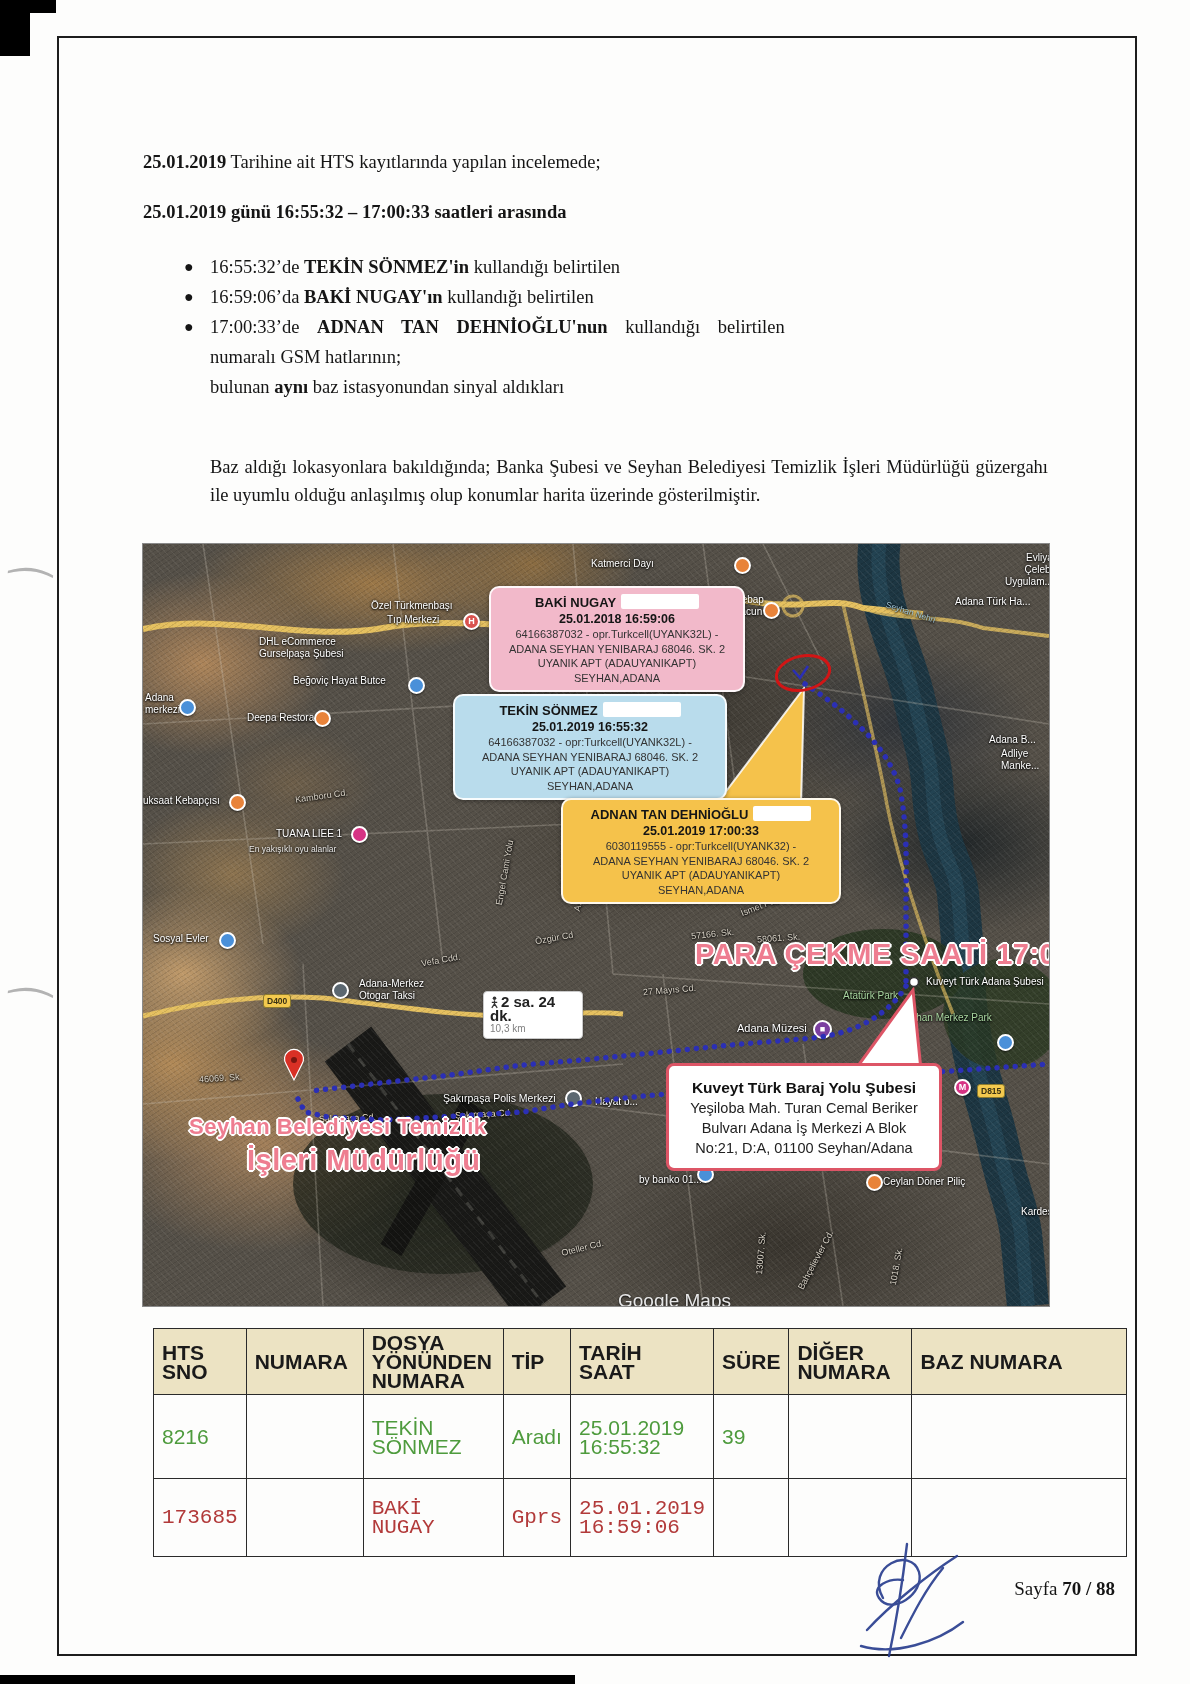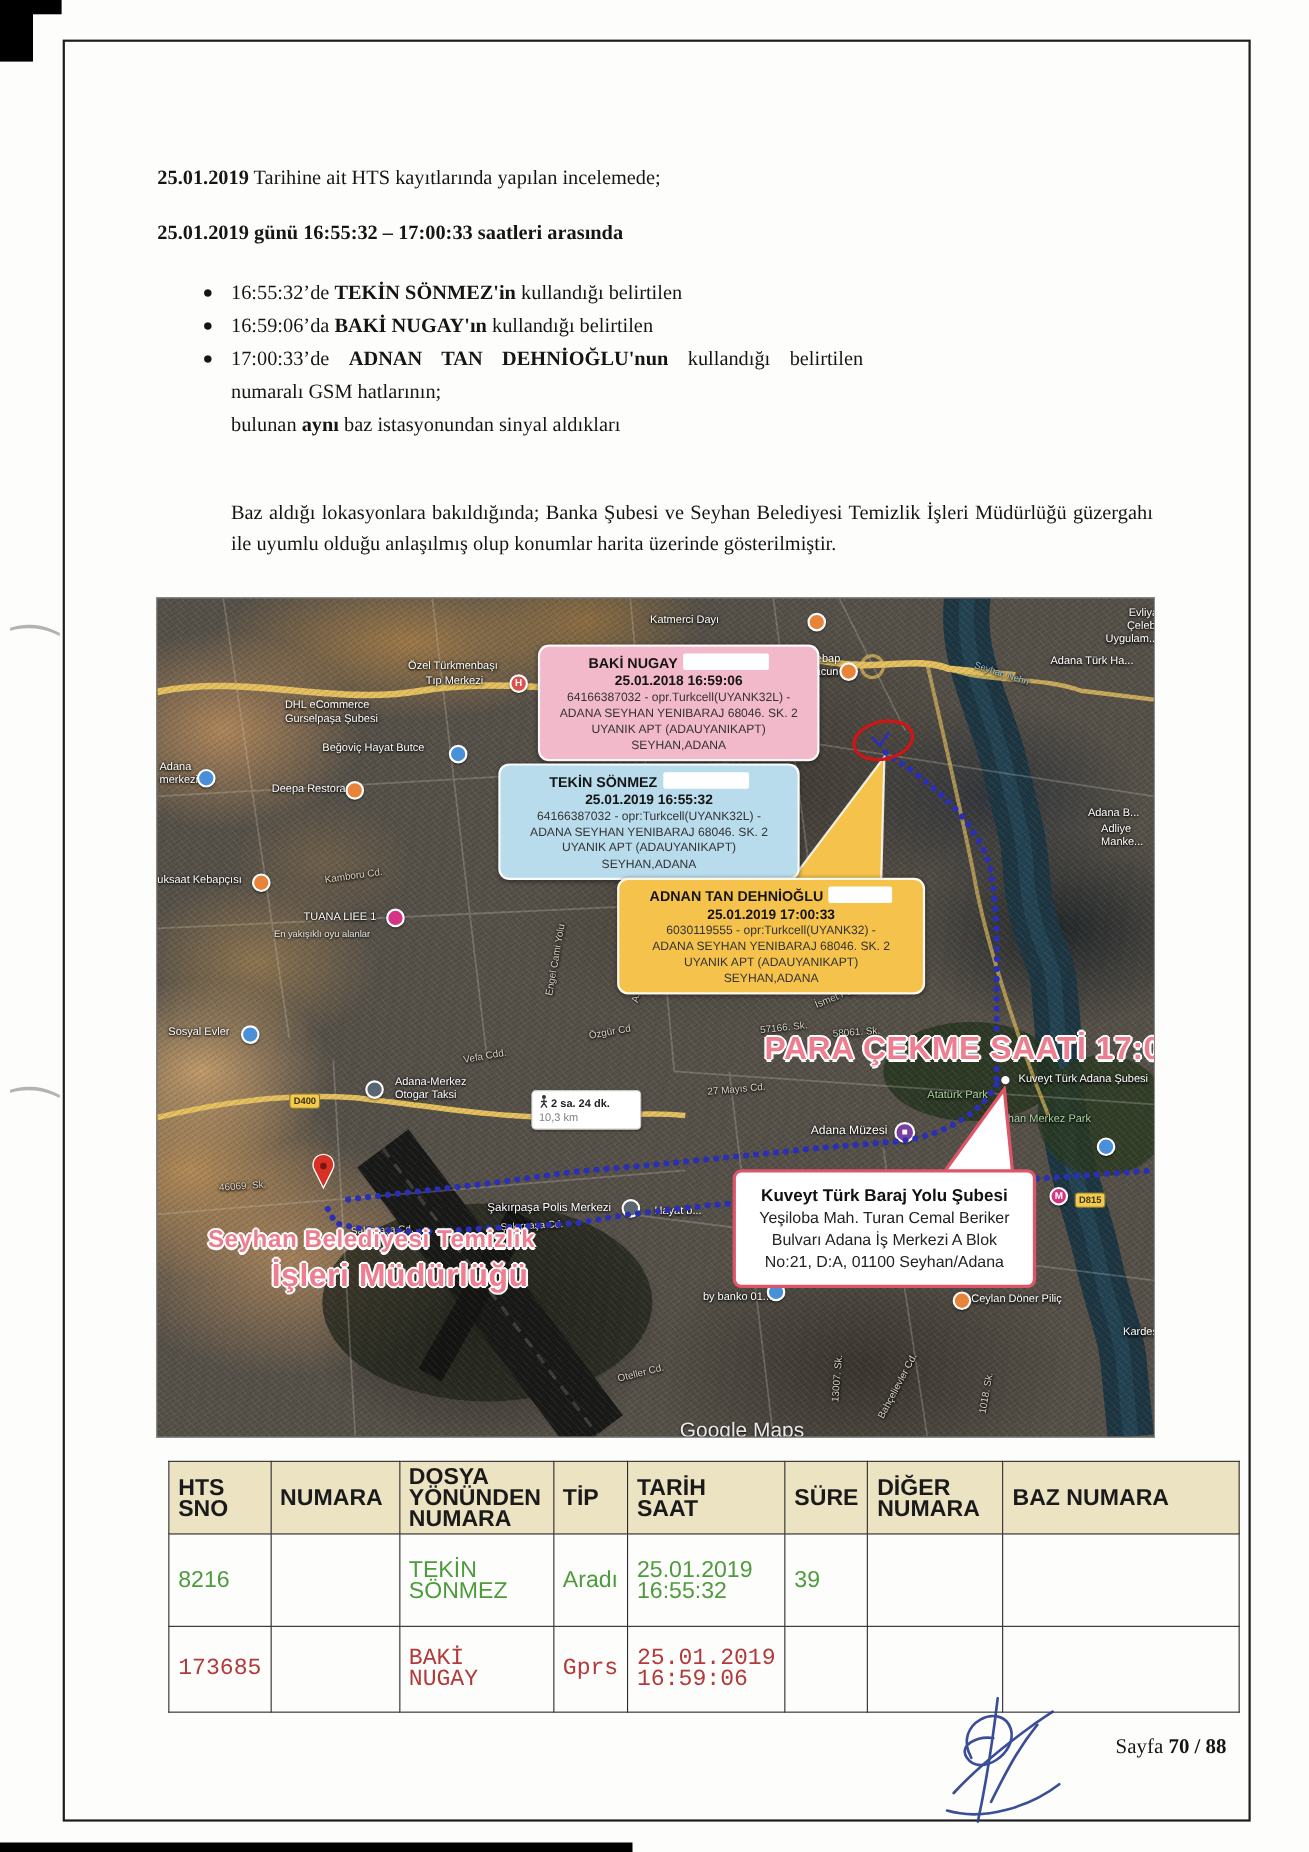--- a/index.html
+++ b/index.html
@@ -70,21 +70,21 @@
   .bigpink{position:absolute;z-index:4;font-weight:bold;color:#ee7d90;letter-spacing:0.5px;
     font-family:"Liberation Sans",sans-serif;white-space:nowrap;
     text-shadow:-2px 0 #fff,2px 0 #fff,0 -2px #fff,0 2px #fff,-1px -1px #fff,1px 1px #fff,-1px 1px #fff,1px -1px #fff;}
   #kuveyt-callout{position:absolute;left:523px;top:519px;width:262px;z-index:5;background:#fff;
       border:3px solid #dd5566;border-radius:8px;text-align:center;padding:12px 4px 10px;
       font-family:"Liberation Sans",sans-serif;}
   #kuveyt-callout .t{font-weight:bold;font-size:15.5px;line-height:20px;color:#111;}
   #kuveyt-callout .l{font-size:14.5px;line-height:20px;color:#222;}
   #walkbox{position:absolute;left:340px;top:447px;width:86px;z-index:5;background:#fff;border:1px solid #c9c9c9;
       border-radius:4px;padding:3px 6px;font-family:"Liberation Sans",sans-serif;box-shadow:0 1px 2px rgba(0,0,0,.4);}
-  #walkbox .wd{font-weight:bold;font-size:10px;color:#222;line-height:14px;}
+  #walkbox .wd{font-weight:bold;font-size:15px;color:#222;line-height:14px;}
   #walkbox .wk{font-size:10px;color:#808080;line-height:12px;}
   #watermark{position:absolute;left:475px;top:746px;z-index:4;color:#e8e8e8;font-size:19px;
       font-family:"Liberation Sans",sans-serif;text-shadow:0 1px 2px #000;}
   
   #hts-table{position:absolute;left:153px;top:1328px;border-collapse:collapse;table-layout:fixed;
       font-family:"Liberation Sans",sans-serif;font-size:21px;padding-left:12px;}
   #hts-table th,#hts-table td{border:1.6px solid #2a2a2a;padding:4px 8px;vertical-align:middle;text-align:left;}
   #hts-table th{background:#ece3c3;font-weight:bold;color:#1a1a1a;line-height:19px;}
   #hts-table td{line-height:19px;}
   tr.row-green td{color:#4e9b3d;}

